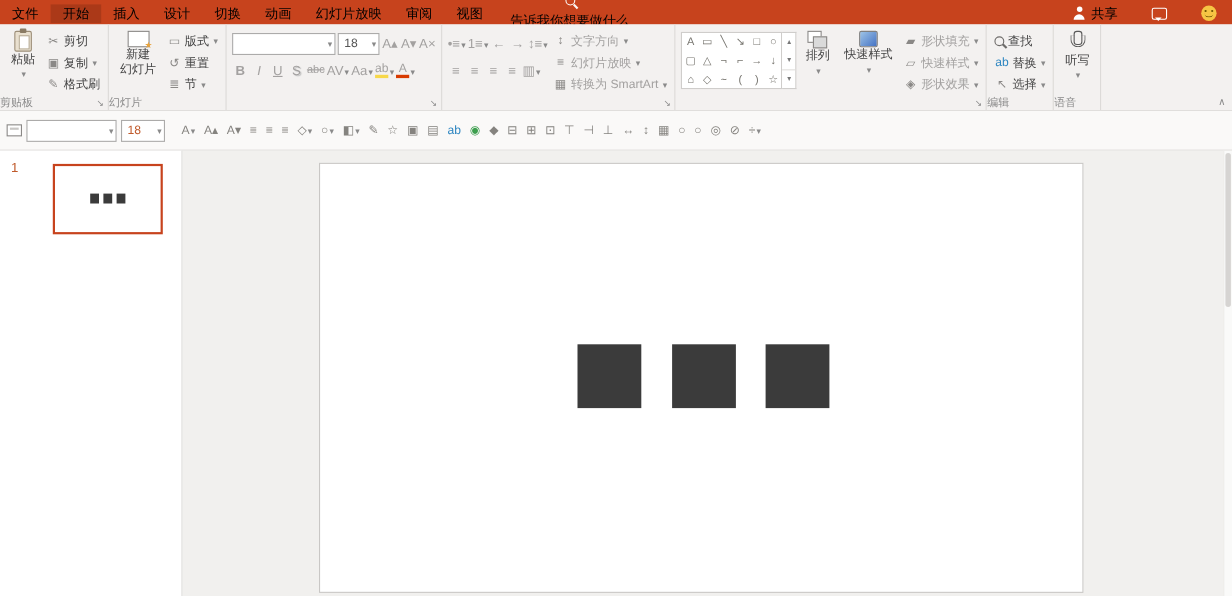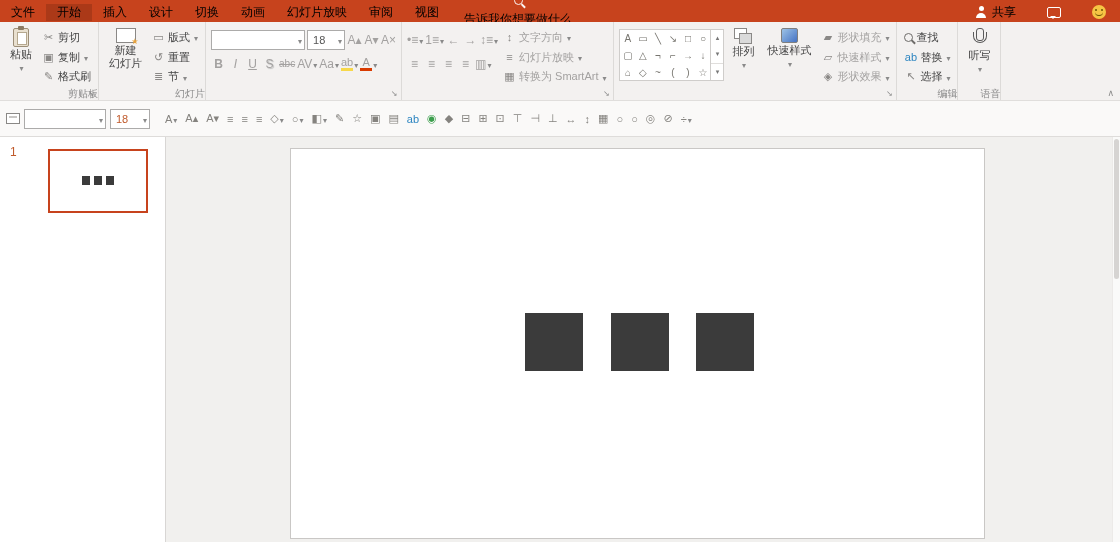--- a/index.html
+++ b/index.html
@@ -11,21 +11,21 @@
   .titlebar{position:absolute;top:0;left:0;right:0;height:24px;background:var(--accent,#C7431D);display:flex;align-items:center;color:#000000;white-space:nowrap;}
   .tab{display:flex;align-items:center;padding:0 11px;font-size:12px;cursor:default;}
   .tab.active{background:rgba(0,0,0,0.14);}
   .tellme{display:flex;align-items:center;gap:6px;margin-left:14px;opacity:.95;flex-direction:column;}
   .tb-right{margin-left:auto;display:flex;align-items:center;gap:31px;padding-right:14px;}
   .share{display:flex;align-items:center;gap:5px;}
 
   
   .ribbon{position:absolute;top:22px;left:0;right:0;height:79px;background:#F3F1F0;border-bottom:1px solid #E0DEDC;display:flex;align-items:stretch;overflow:hidden;}
   .rgroup{position:relative;border-right:1px solid #DCDAD8;padding:3px 5px 15px 5px;display:flex;gap:3px;}
-  .glabel{position:absolute;bottom:0;left:0;right:0;height:13px;line-height:13px;text-align:right;font-size:10px;color:#8A8A8A;}
+  .glabel{position:absolute;bottom:0;left:0;right:0;height:13px;line-height:13px;text-align:left;font-size:10px;color:#8A8A8A;}
   .launcher{position:absolute;right:2px;bottom:1px;width:10px;height:10px;color:#8A8A8A;}
   .launcher::after{content:"↘";font-size:8px;line-height:10px;display:block;text-align:center;}
   .dd::after{content:"▾";font-size:8px;color:#8A8A8A;margin-left:1px;}
   .bb{display:flex;flex-direction:column;align-items:center;justify-content:flex-start;gap:1px;padding:3px 5px 0 5px;font-size:11px;color:#444;line-height:12px;text-align:center;}
   .gcol{display:flex;flex-direction:column;gap:3px;padding-top:4px;}
   .sb{display:flex;align-items:center;gap:3px;height:17px;font-size:11px;color:#444;padding:0 2px;white-space:nowrap;}
   .sb.dis,.dis{color:#A3A1A0;}
   .mi{display:inline-flex;justify-content:center;min-width:13px;font-size:11px;color:#8A8886;}
   .frow{display:flex;align-items:center;gap:2px;height:21px;}
   .combo{display:flex;align-items:center;height:20px;background:#fff;border:1px solid #ACABAA;font-size:11px;padding:0 2px 0 5px;color:#555;}

